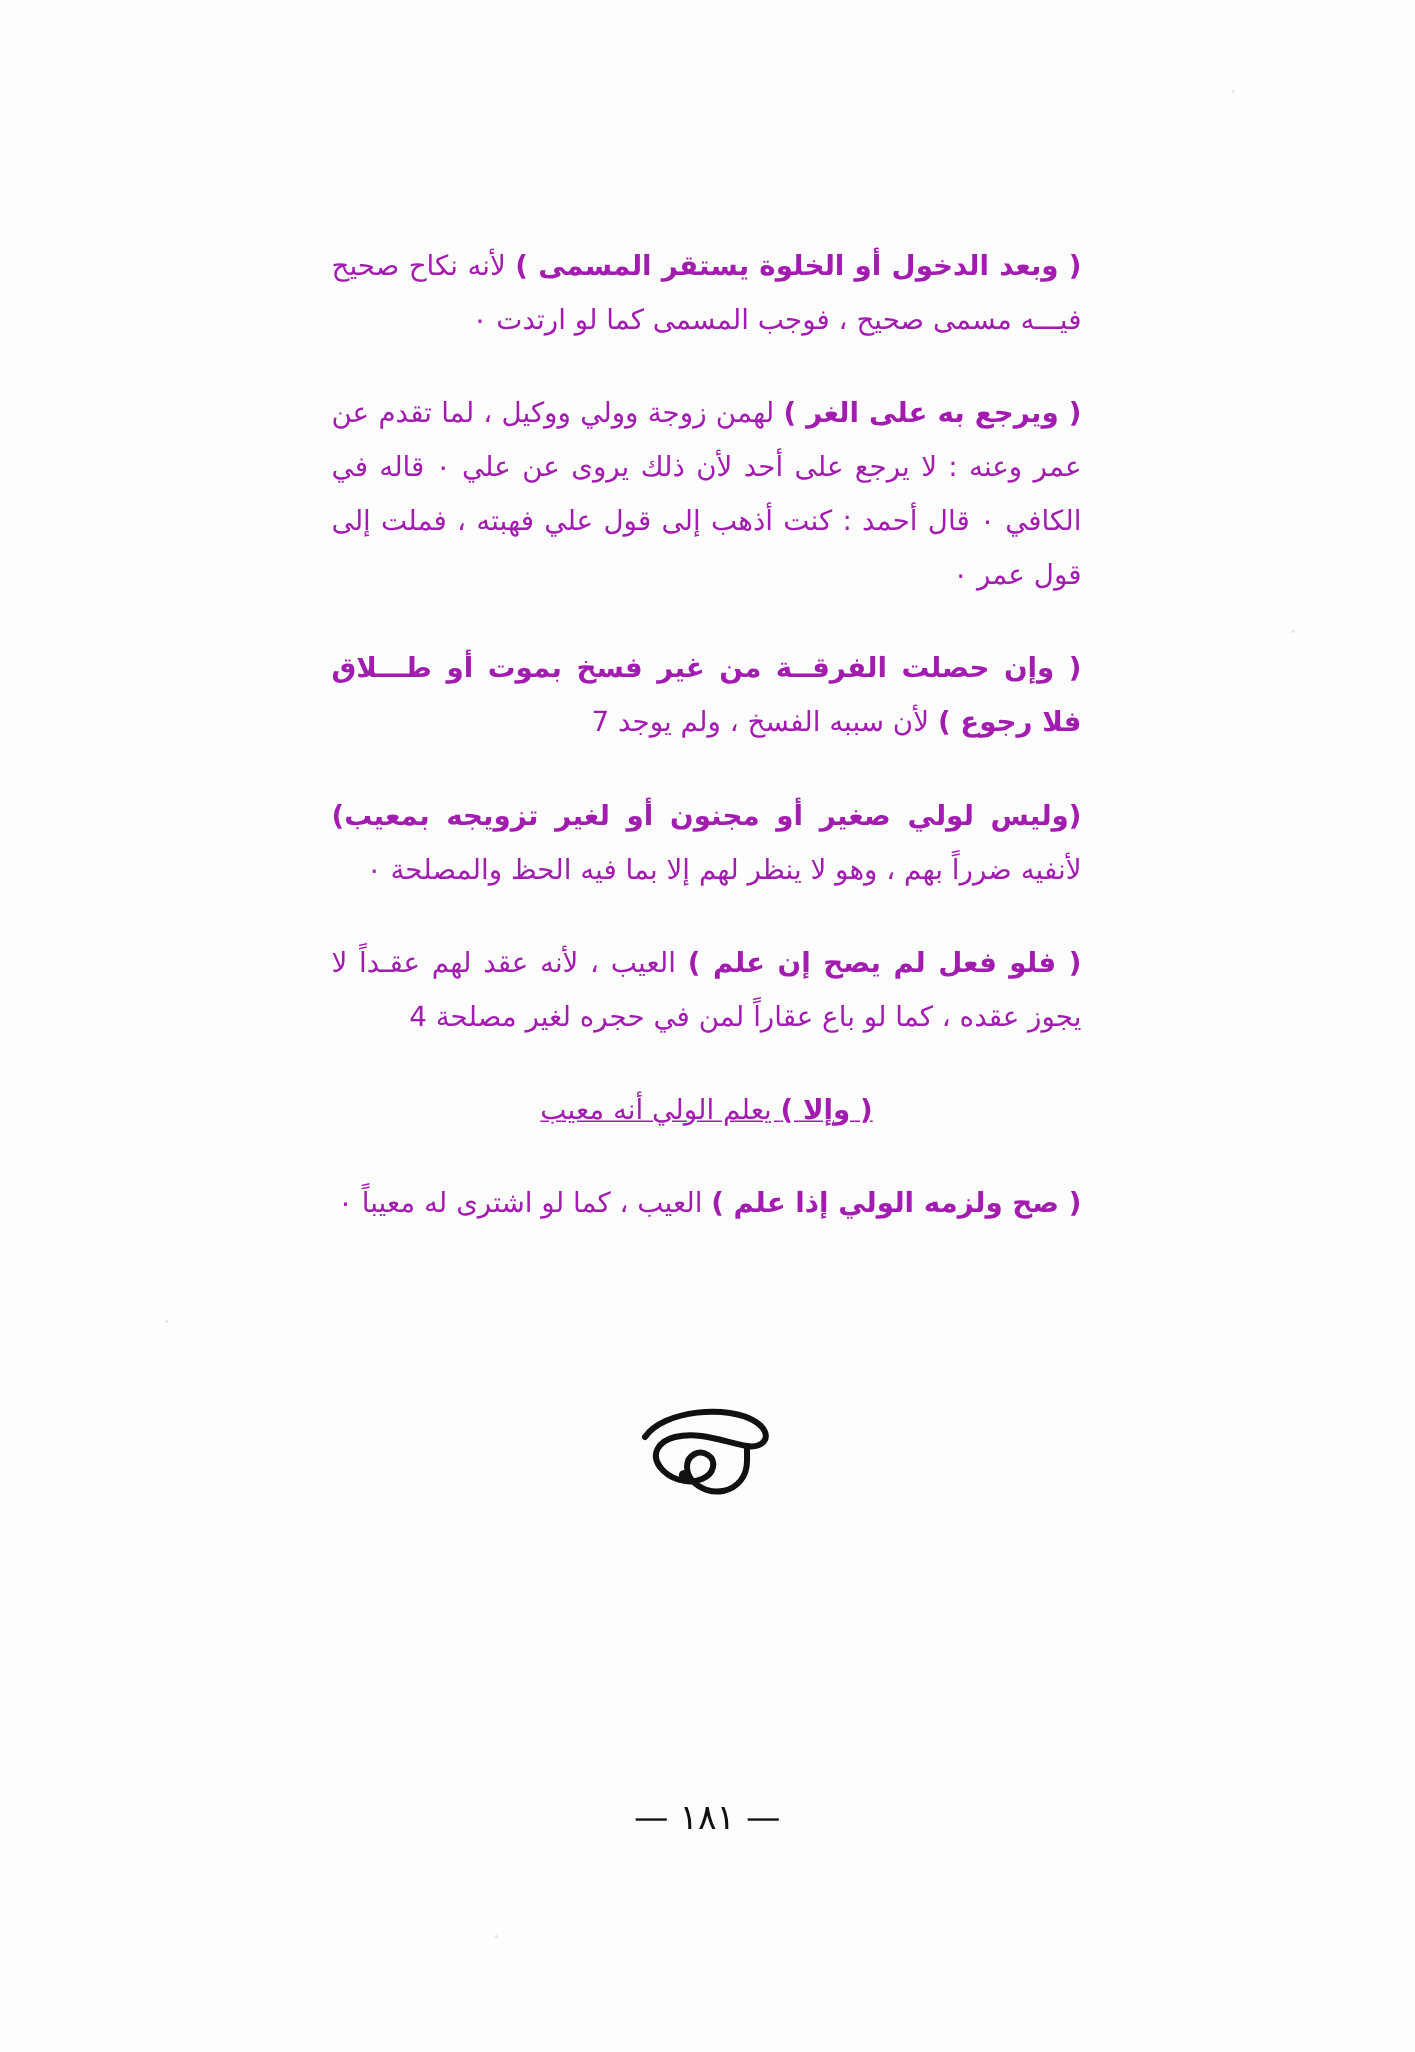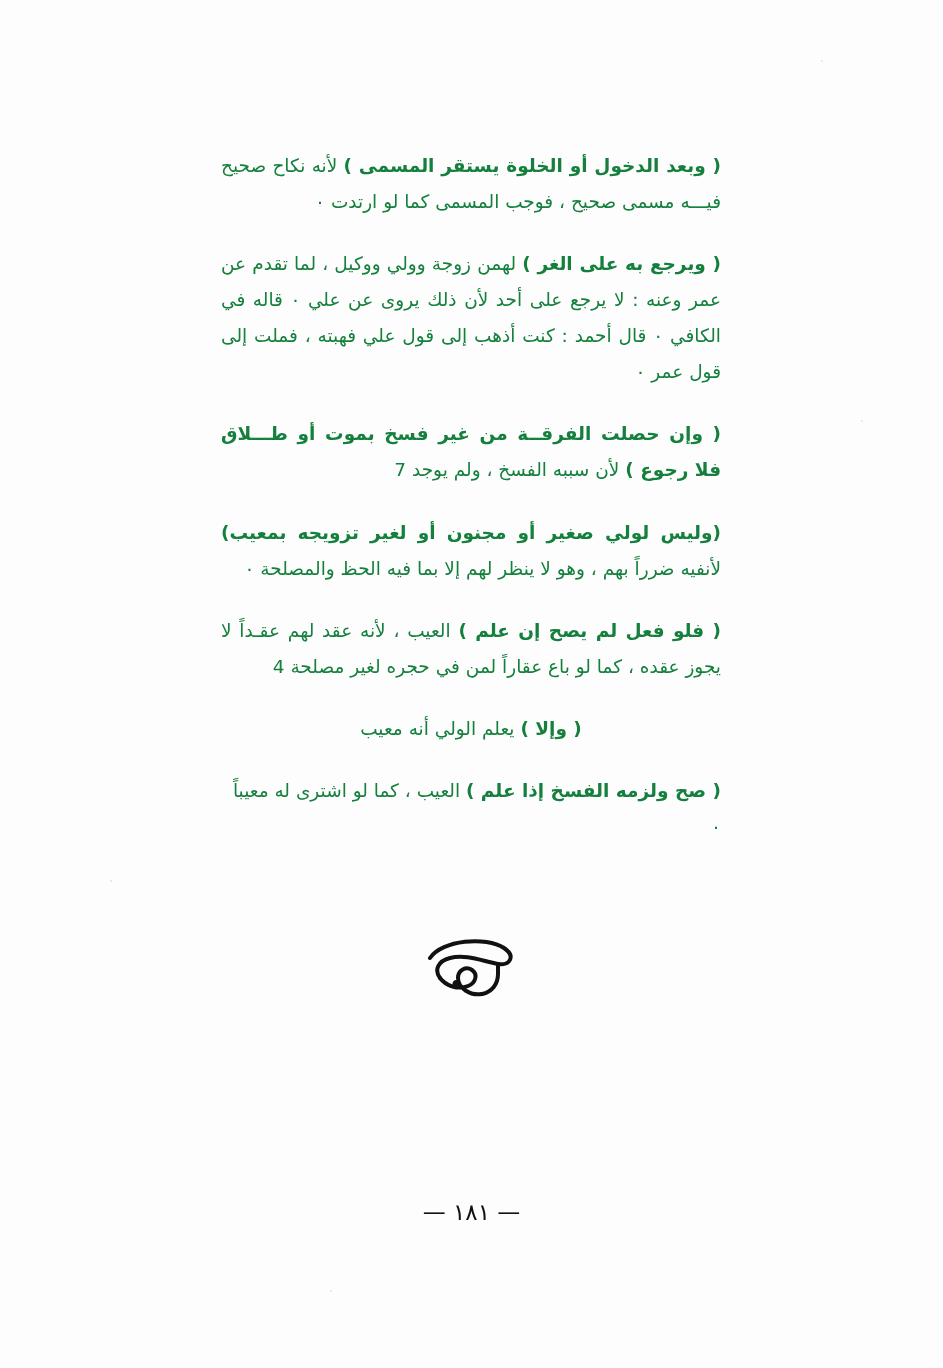--- a/index.html
+++ b/index.html
@@ -28,35 +28,36 @@
   .content {
     position: absolute;
     top: 148px;
     right: 222px;
     width: 500px;
     direction: rtl;
     text-align: justify;
   }
 
   .para {
-    margin: 0 0 26px 0;
+    margin: 12px 0 26px 0;
     font-size: 18.5px;
     line-height: 1.95;
     text-align: justify;
     text-justify: inter-word;
-    color: #15803d;
+    color: #a21caf;
   }
 
   .para .matn {
     font-weight: bold;
     letter-spacing: 0.2px;
   }
 
   .p-short {
     text-align: center;
+    text-decoration: underline;
   }
 
   .p-right {
     text-align: right;
   }
 
   .ornament {
     position: absolute;
     top: 930px;
     left: 0;
@@ -118,21 +119,21 @@
 
     <p class="para">
       <span class="matn">( فلو فعل لم يصح إن علم )</span><span class="sharh"> العيب ، لأنه عقد لهم عقـداً لا يجوز عقده ، كما لو باع عقاراً لمن في حجره لغير مصلحة 4</span>
     </p>
 
     <p class="para p-short">
       <span class="matn">( وإلا )</span><span class="sharh"> يعلم الولي أنه معيب</span>
     </p>
 
     <p class="para p-right">
-      <span class="matn">( صح ولزمه الفسخ إذا علم )</span><span class="sharh"> العيب ، كما لو اشترى له معيباً ٠</span>
+      <span class="matn">( صح ولزمه الولي إذا علم )</span><span class="sharh"> العيب ، كما لو اشترى له معيباً ٠</span>
     </p>
 
   </div>
 
   <div class="ornament">
     <svg width="120" height="90" viewBox="0 0 120 90">
       <path d="M18 28 C30 10, 74 6, 92 18 C104 26, 98 36, 86 34 C70 31, 54 24, 38 28 C26 31, 22 40, 28 48" fill="none" stroke="#111" stroke-width="4" stroke-linecap="round"></path>
       <path d="M28 48 C34 56, 46 60, 56 56 C64 53, 66 44, 60 40 C54 36, 46 40, 46 48 C46 58, 58 66, 70 64" fill="none" stroke="#111" stroke-width="4" stroke-linecap="round"></path>
       <path d="M70 64 C80 62, 86 54, 86 44 L86 34" fill="none" stroke="#111" stroke-width="4" stroke-linecap="round"></path>
       <path d="M44 50 a3.5 3.5 0 1 0 0.1 0" fill="#111"></path>

